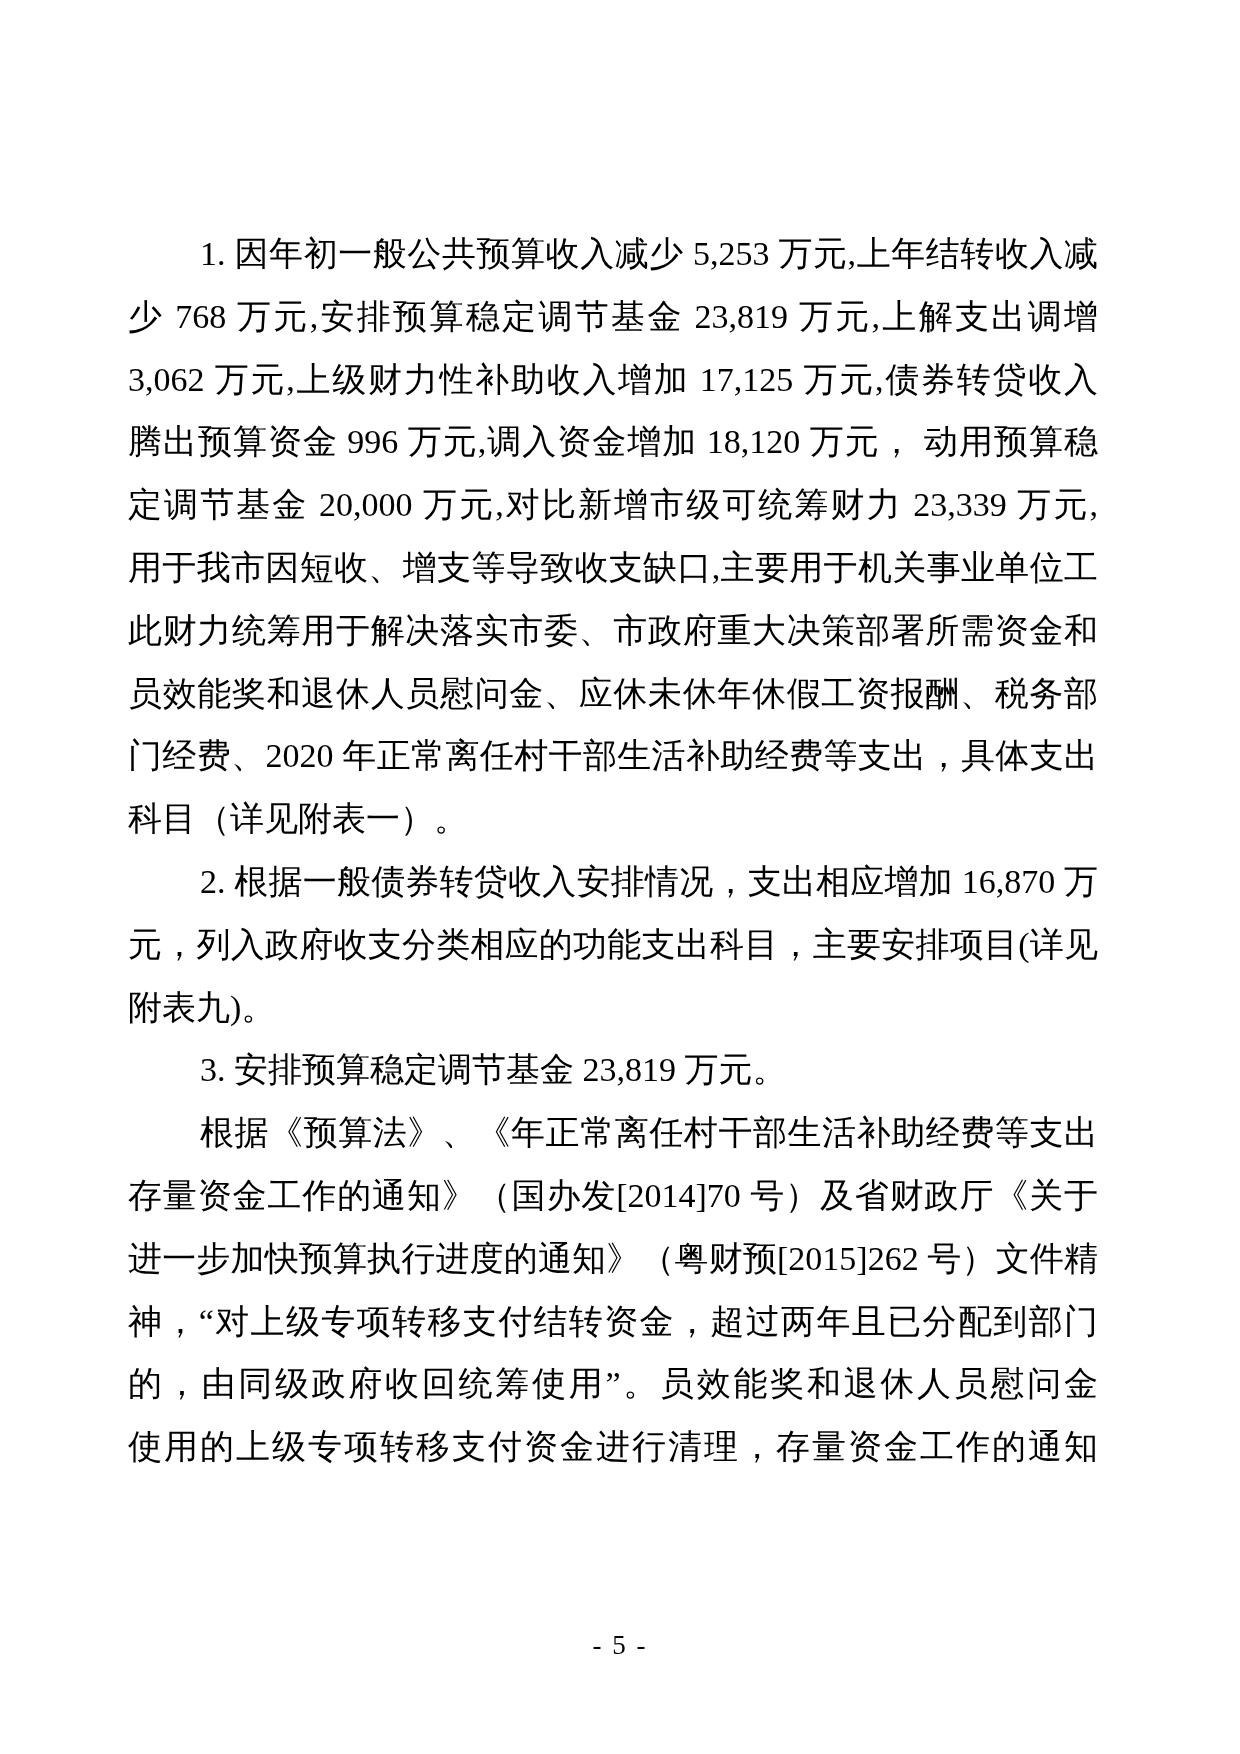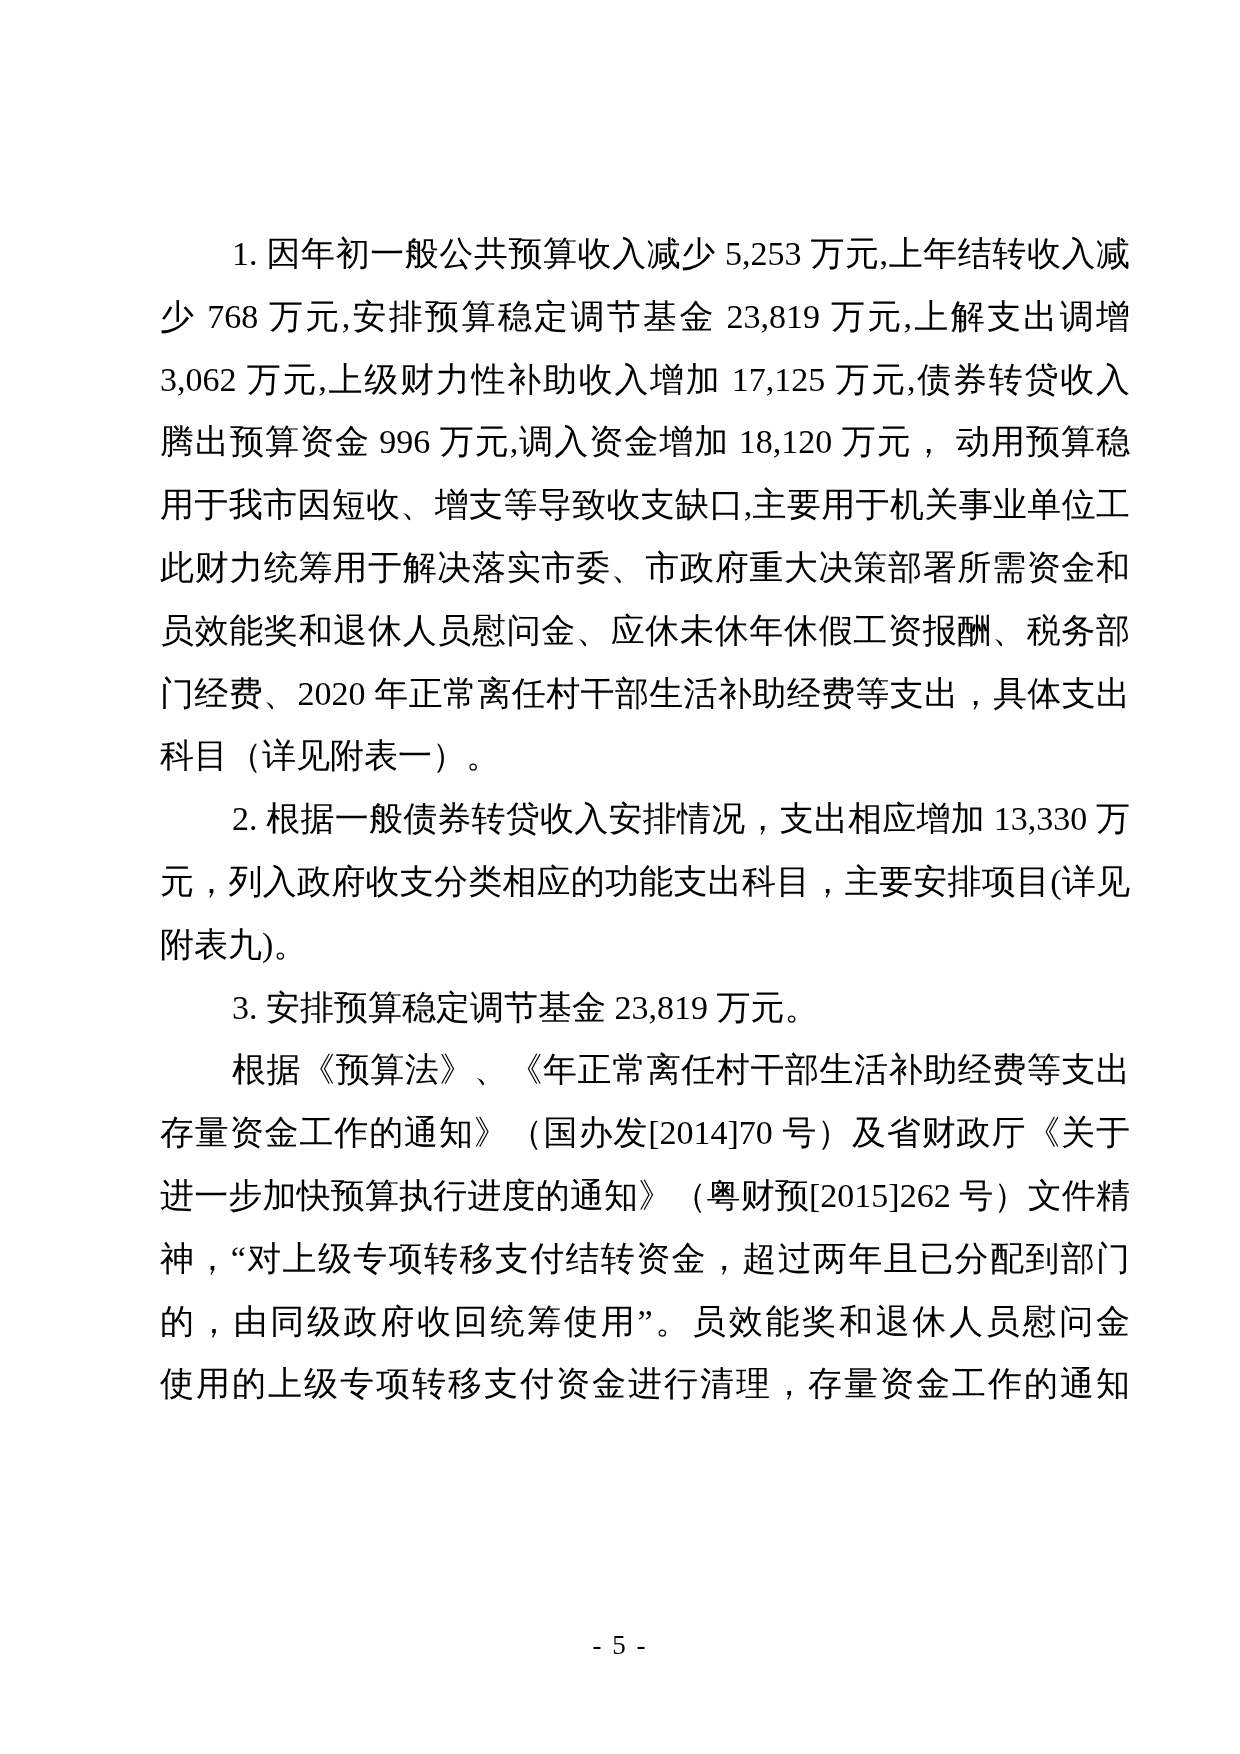--- a/index.html
+++ b/index.html
@@ -15,21 +15,20 @@
     color: #000000;
     overflow: hidden;
   }
   .doc-body {
     position: absolute;
     left: 128px;
     top: 223px;
     width: 970px;
     font-size: 34px;
     line-height: 62.8px;
-    margin-left: 32px;
   }
   .line {
     height: 62.8px;
     overflow: visible;
     white-space: nowrap;
   }
   .j {
     text-align: justify;
     text-align-last: justify;
     white-space: normal;
@@ -49,26 +48,27 @@
   }
 </style>
 </head>
 <body>
 
 <div class="doc-body">
   <div class="line j ind">1. 因年初一般公共预算收入减少 5,253 万元,上年结转收入减</div>
   <div class="line j">少 768 万元,安排预算稳定调节基金 23,819 万元,上解支出调增</div>
   <div class="line j">3,062 万元,上级财力性补助收入增加 17,125 万元,债券转贷收入</div>
   <div class="line j">腾出预算资金 996 万元,调入资金增加 18,120 万元， 动用预算稳</div>
+  <div class="line j">定调节基金 20,000 万元,对比新增市级可统筹财力 23,339 万元,</div>
   <div class="line j">用于我市因短收、增支等导致收支缺口,主要用于机关事业单位工</div>
   <div class="line j">此财力统筹用于解决落实市委、市政府重大决策部署所需资金和</div>
   <div class="line j">员效能奖和退休人员慰问金、应休未休年休假工资报酬、税务部</div>
   <div class="line j">门经费、2020 年正常离任村干部生活补助经费等支出，具体支出</div>
   <div class="line">科目（详见附表一）。</div>
-  <div class="line j ind">2. 根据一般债券转贷收入安排情况，支出相应增加 13,330 万</div>
+  <div class="line j ind">2. 根据一般债券转贷收入安排情况，支出相应增加 16,870 万</div>
   <div class="line j">元，列入政府收支分类相应的功能支出科目，主要安排项目(详见</div>
   <div class="line">附表九)。</div>
   <div class="line ind">3. 安排预算稳定调节基金 23,819 万元。</div>
   <div class="line j ind">根据《预算法》、《年正常离任村干部生活补助经费等支出</div>
   <div class="line j">存量资金工作的通知》（国办发[2014]70 号）及省财政厅《关于</div>
   <div class="line j">进一步加快预算执行进度的通知》（粤财预[2015]262 号）文件精</div>
   <div class="line j">神，“对上级专项转移支付结转资金，超过两年且已分配到部门</div>
   <div class="line j">的，由同级政府收回统筹使用”。员效能奖和退休人员慰问金</div>
   <div class="line j">使用的上级专项转移支付资金进行清理，存量资金工作的通知</div>
 </div>

